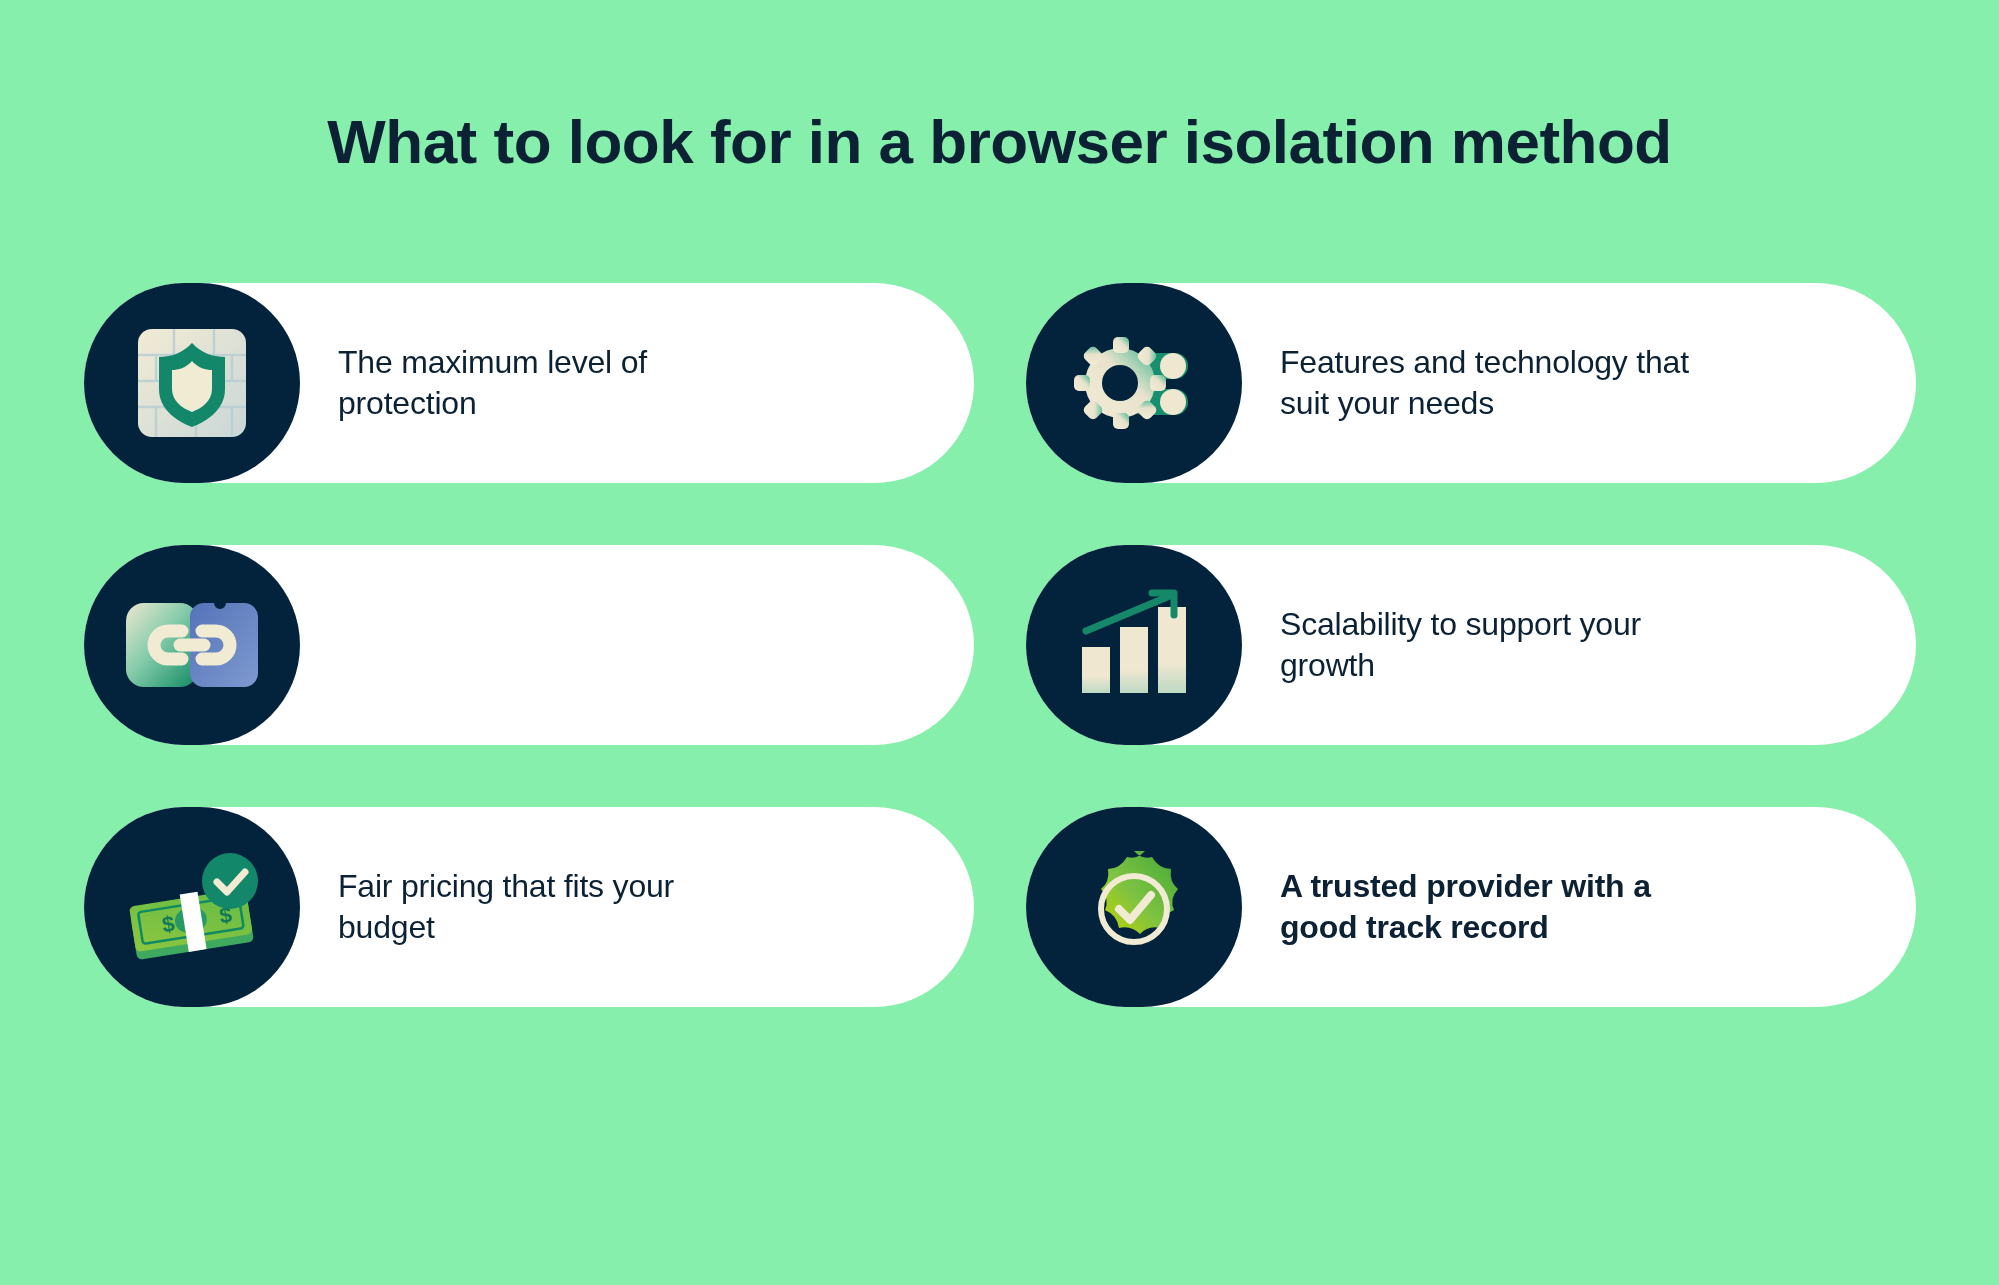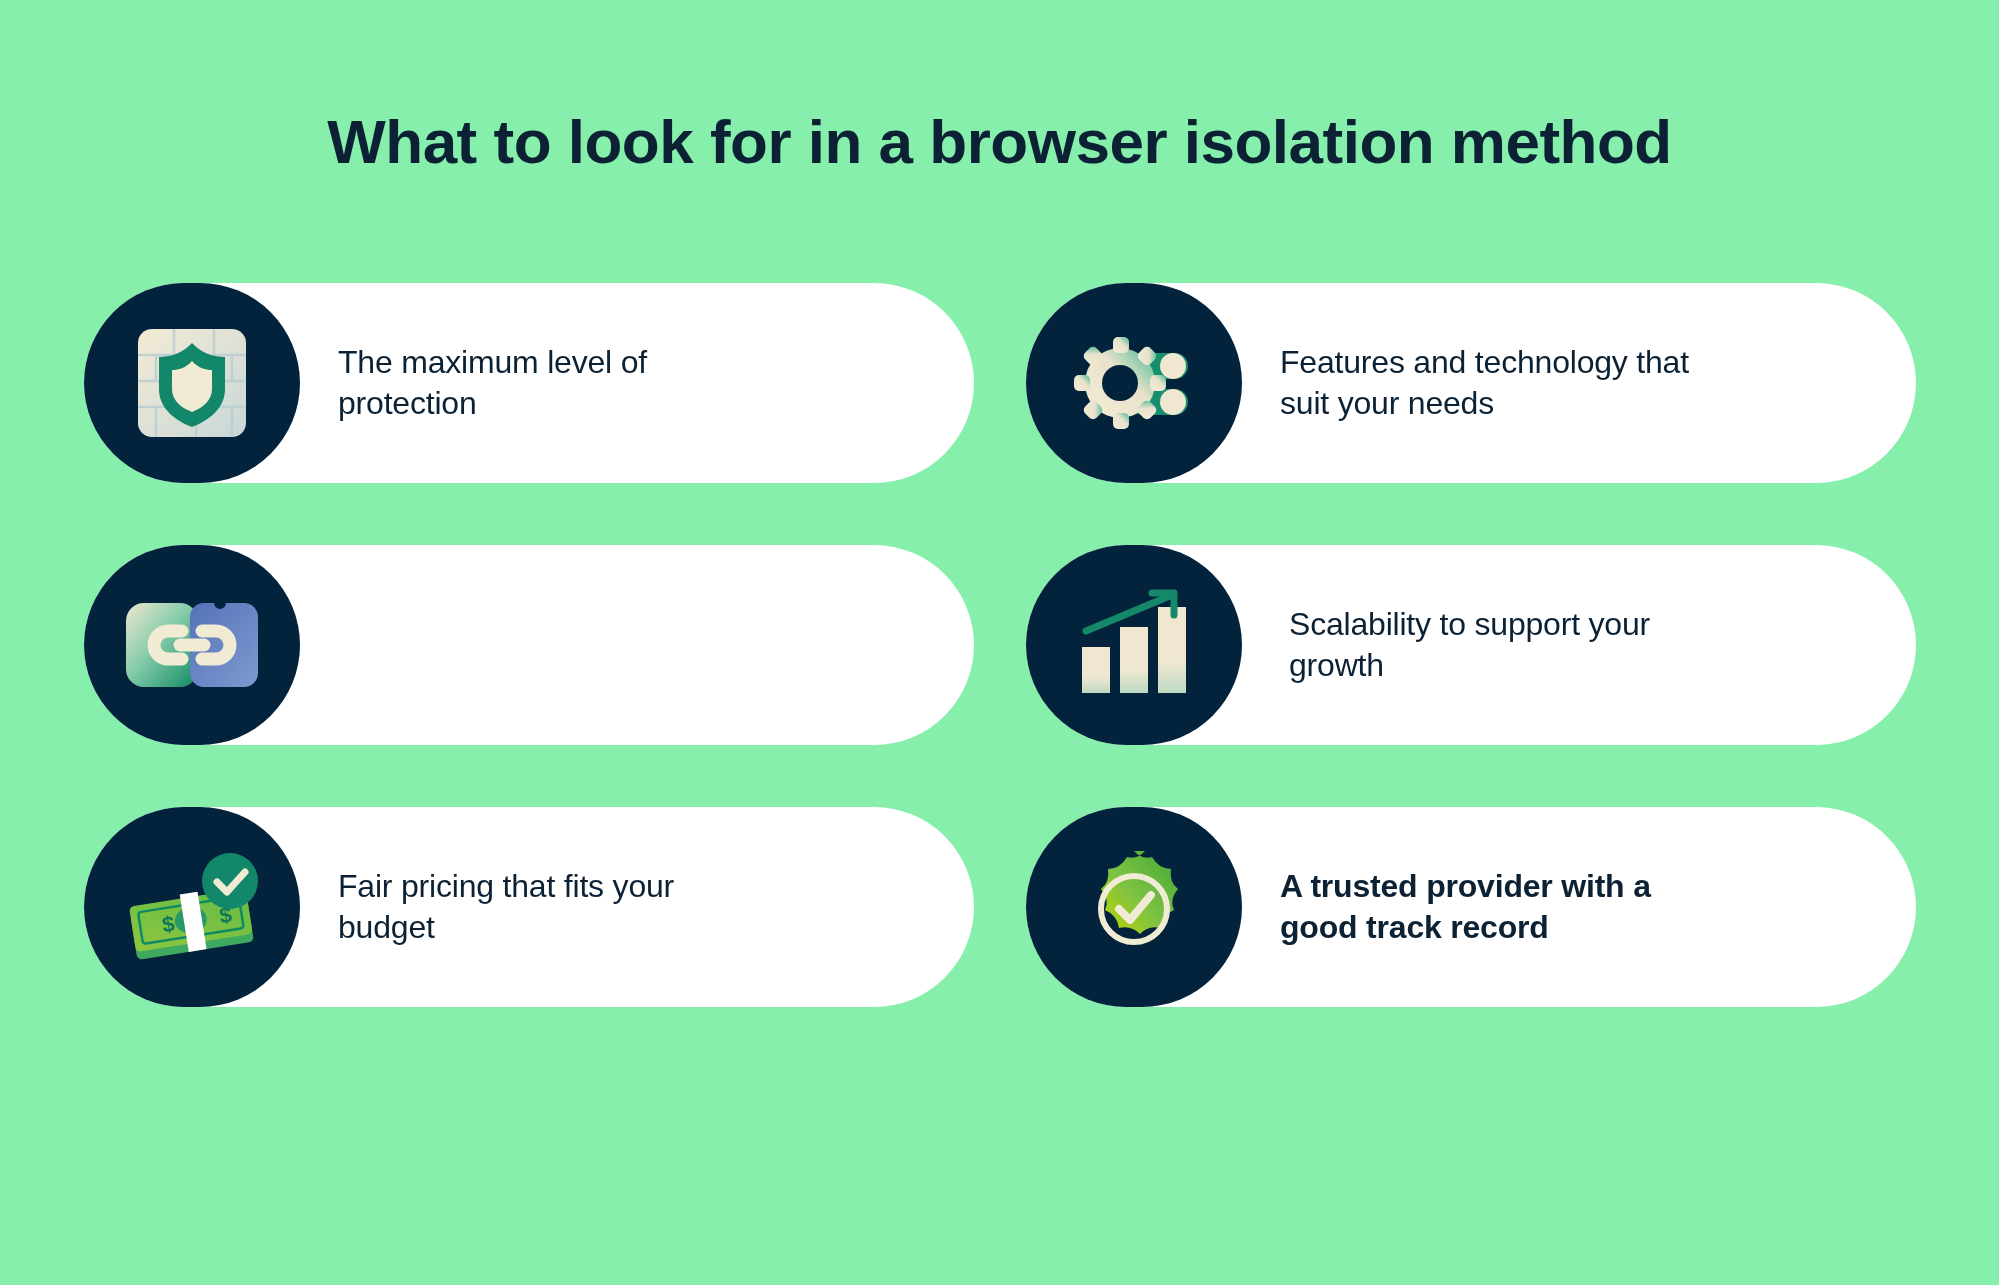--- a/index.html
+++ b/index.html
@@ -82,21 +82,21 @@
     line-height: 1.28;
     color: #0c2234;
     font-weight: 400;
     letter-spacing: -0.2px;
   }
 
   
   .card-text.w1 { max-width: 420px; }
   .card-text.w2 { max-width: 420px; }
   .card-text.w3 { max-width: 470px; }
-  .card-text.w4 { max-width: 440px; margin-left: 9px; }
+  .card-text.w4 { max-width: 440px; }
   .card-text.w5 { max-width: 430px; }
   .card-text.w6 { max-width: 450px; font-weight: bold; }
 
   
   .logo {
     position: absolute;
     left: 1478px;
     top: 1143px;
     display: flex;
     align-items: center;

